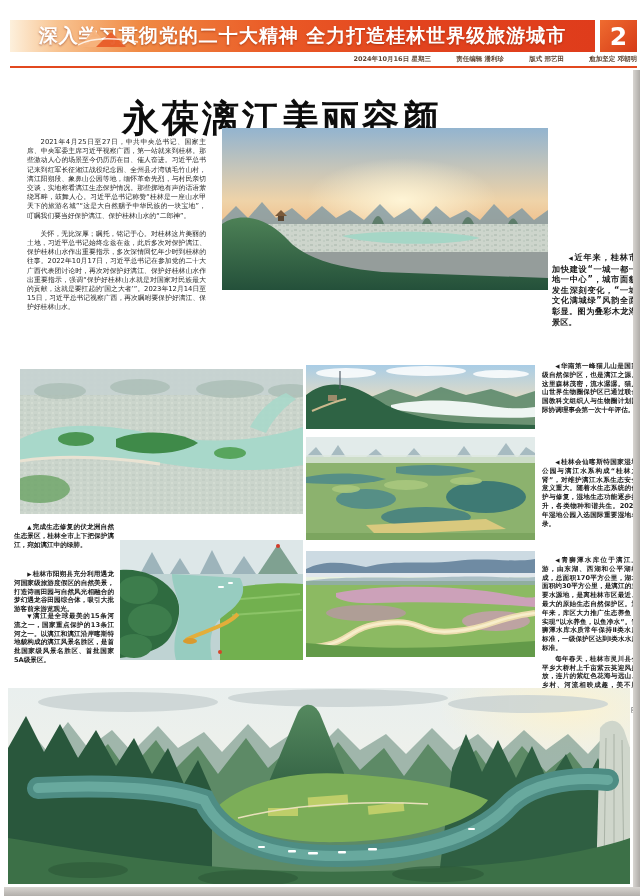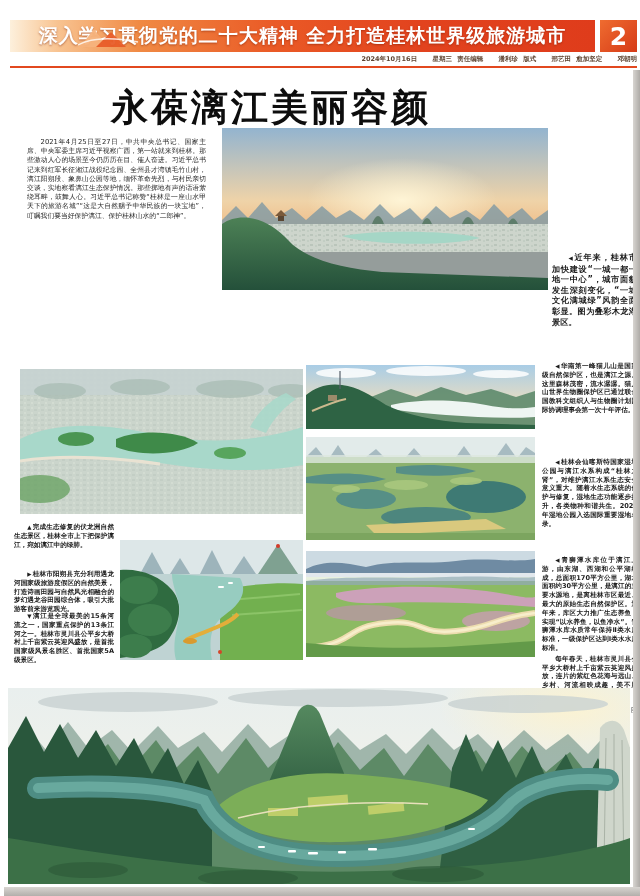--- a/index.html
+++ b/index.html
@@ -11,25 +11,25 @@
           display:flex;align-items:center;justify-content:center;}
   .banner-logo{position:absolute;left:68px;top:5px;}
   .banner-title{color:#fff;font-size:19px;font-weight:bold;letter-spacing:1px;white-space:nowrap;
           text-shadow:0 1px 2px rgba(120,25,0,.5);}
   .pagenum{position:absolute;left:600px;top:20px;width:37px;height:32px;
           background:linear-gradient(135deg,#ef6c30,#d63a17);
           display:flex;align-items:center;justify-content:center;}
   .pagenum span{color:#fff;font-size:25px;font-weight:bold;line-height:1;}
   
   .dateline{position:absolute;right:3px;top:55px;font-size:6.5px;color:#5f4634;font-weight:bold;white-space:nowrap;}
-  .dateline .gap{margin-left:3px;}
-  .dateline .sm{margin-left:13px;}
+  .dateline .gap{margin-left:23px;}
+  .dateline .sm{margin-left:0;}
   .rule{position:absolute;left:10px;top:66px;width:627px;height:2px;background:#e2481f;}
   
-  .headline{position:absolute;left:0;top:84px;width:532px;margin:5px;text-align:center;
+  .headline{position:absolute;left:0;top:84px;width:532px;margin:16px;text-align:center;
           font-size:37px;font-weight:900;color:#0d0d0d;letter-spacing:3px;line-height:1;}
   
   .article{position:absolute;left:18px;top:129px;width:197px;font-size:6.8px;line-height:9.2px;
           text-align:justify;color:#262626;}
   .article p{margin:9px;text-indent:2em;}
   
   .cap{position:absolute;font-size:6.6px;line-height:8.8px;color:#1c1c1c;text-align:justify;font-weight:700;}
   .cap p{margin:0;text-indent:2em;}
   .cap .mk{font-size:5.5px;margin-right:1px;}
   .cap-city{left:552px;top:252px;width:85px;font-size:8.2px;line-height:10.6px;}
@@ -83,20 +83,21 @@
     <span class="sm">邢艺田</span>
     <span class="gap">愈加坚定</span>
     <span class="sm">邓朝明</span>
   </div>
   <div class="rule"></div>
 
   <h1 class="headline">永葆漓江美丽容颜</h1>
 
   <div class="article">
     <p>2021年4月25日至27日，中共中央总书记、国家主席、中央军委主席习近平视察广西，第一站就来到桂林。那些激动人心的场景至今仍历历在目、催人奋进。习近平总书记来到红军长征湘江战役纪念园、全州县才湾镇毛竹山村，漓江阳朔段、象鼻山公园等地，缅怀革命先烈，与村民亲切交谈，实地察看漓江生态保护情况。那些掷地有声的话语萦绕耳畔，鼓舞人心。习近平总书记称赞“桂林是一座山水甲天下的旅游名城”“这是大自然赐予中华民族的一块宝地”，叮嘱我们要当好保护漓江、保护桂林山水的“二郎神”。</p>
+    <p>关怀，无比深厚；嘱托，铭记于心。对桂林这片美丽的土地，习近平总书记始终念兹在兹，此后多次对保护漓江、保护桂林山水作出重要指示，多次深情回忆年少时到桂林的往事。2022年10月17日，习近平总书记在参加党的二十大广西代表团讨论时，再次对保护好漓江、保护好桂林山水作出重要指示，强调“保护好桂林山水就是对国家对民族最大的贡献，这就是要扛起的‘国之大者’”。2023年12月14日至15日，习近平总书记视察广西，再次嘱咐要保护好漓江、保护好桂林山水。</p>
   </div>
 
   <div class="photo ph-city">
     <svg viewBox="0 0 326 162" preserveAspectRatio="none">
       <defs>
         <linearGradient id="sky1" x1="0" y1="0" x2="0" y2="1">
           <stop offset="0" stop-color="#93b4cf"></stop>
             <stop offset="0.45" stop-color="#efd3a8"></stop>
             <stop offset="0.72" stop-color="#f0b077"></stop>
         </linearGradient>
@@ -262,21 +263,21 @@
       <span class="mk">▲</span><span>完成生态修复的伏龙洲自然生态景区，桂林全市上下把保护漓江，宛如漓江中的绿肺。</span>
     </p>
   </div>
   <div class="cap cap-yulong">
     <p>
       <span class="mk">▶</span><span>桂林市阳朔县充分利用遇龙河国家级旅游度假区的自然美景，打造诗画田园与自然风光相融合的梦幻遇龙谷田园综合体，吸引大批游客前来游览观光。</span>
     </p>
   </div>
   <div class="cap cap-lijiang">
     <p>
-      <span class="mk">▼</span><span>漓江是全球最美的15条河流之一，国家重点保护的13条江河之一。桂林市灵川县公平乡大桥村上千亩紫云英迎风盛放，是首批国家级风景名胜区、首批国家5A级景区。</span>
+      <span class="mk">▼</span><span>漓江是全球最美的15条河流之一，国家重点保护的13条江河之一。以漓江和漓江沿岸喀斯特地貌构成的漓江风景名胜区，是首批国家级风景名胜区、首批国家5A级景区。</span>
     </p>
   </div>
 
   <div class="photo ph-raft">
     <svg viewBox="0 0 183 120" preserveAspectRatio="none">
       <rect width="183" height="120" fill="#bfd3d3"></rect>
       <rect width="183" height="34" fill="#dde7e8"></rect>
       <g fill="#9db4bb">
         <path d="M20,34 L32,12 44,34 Z"></path>
           <path d="M50,34 L60,18 70,34 Z"></path>

